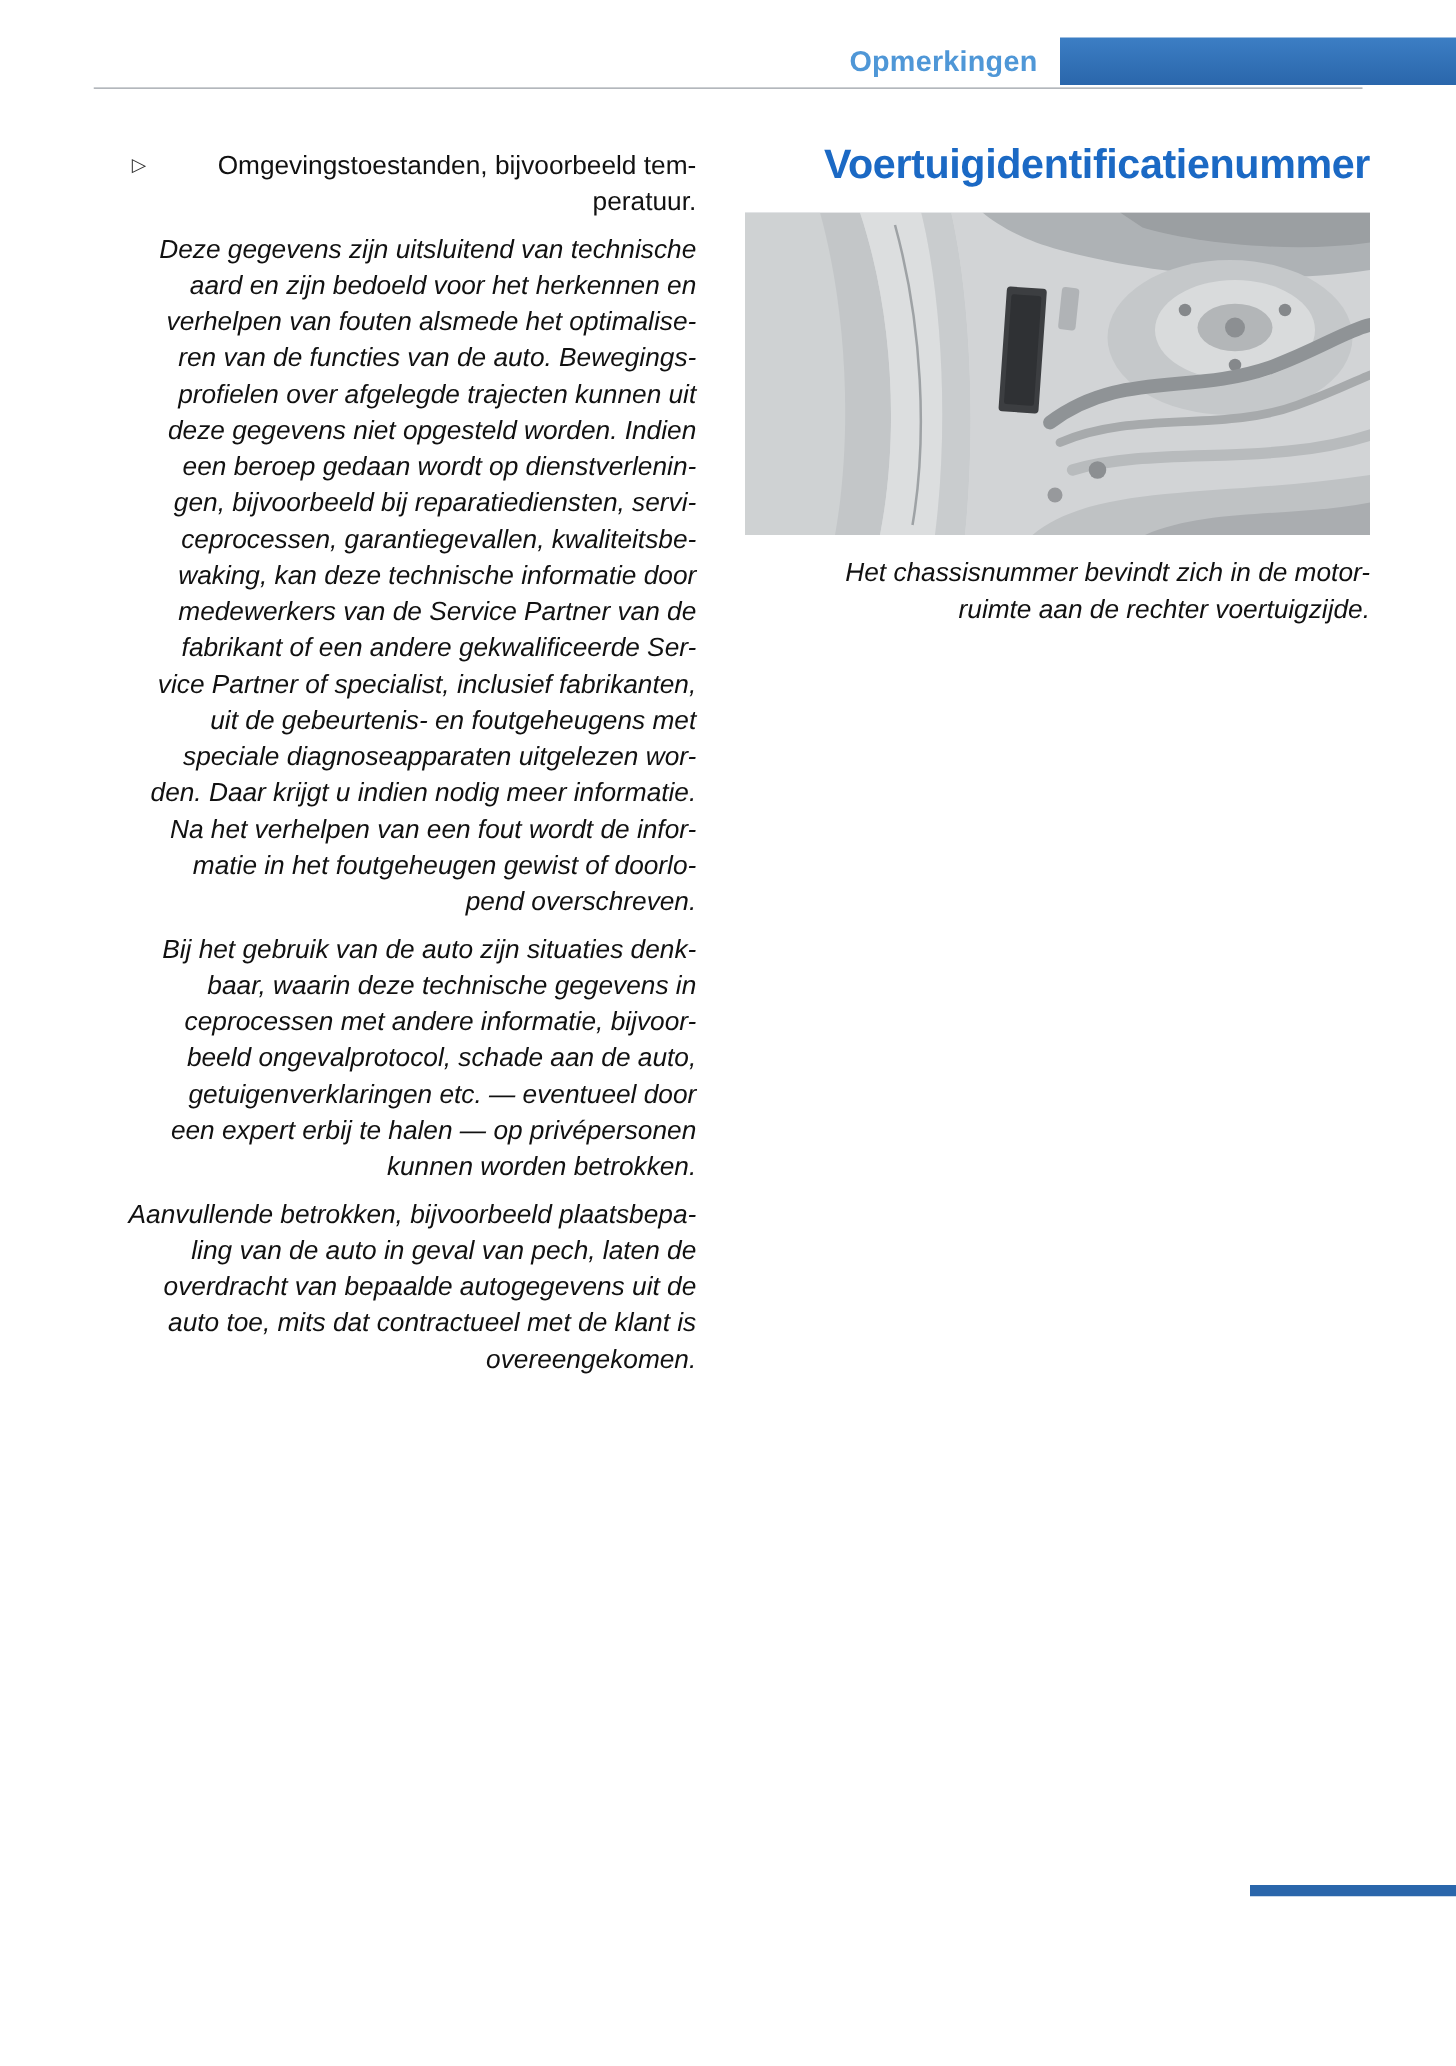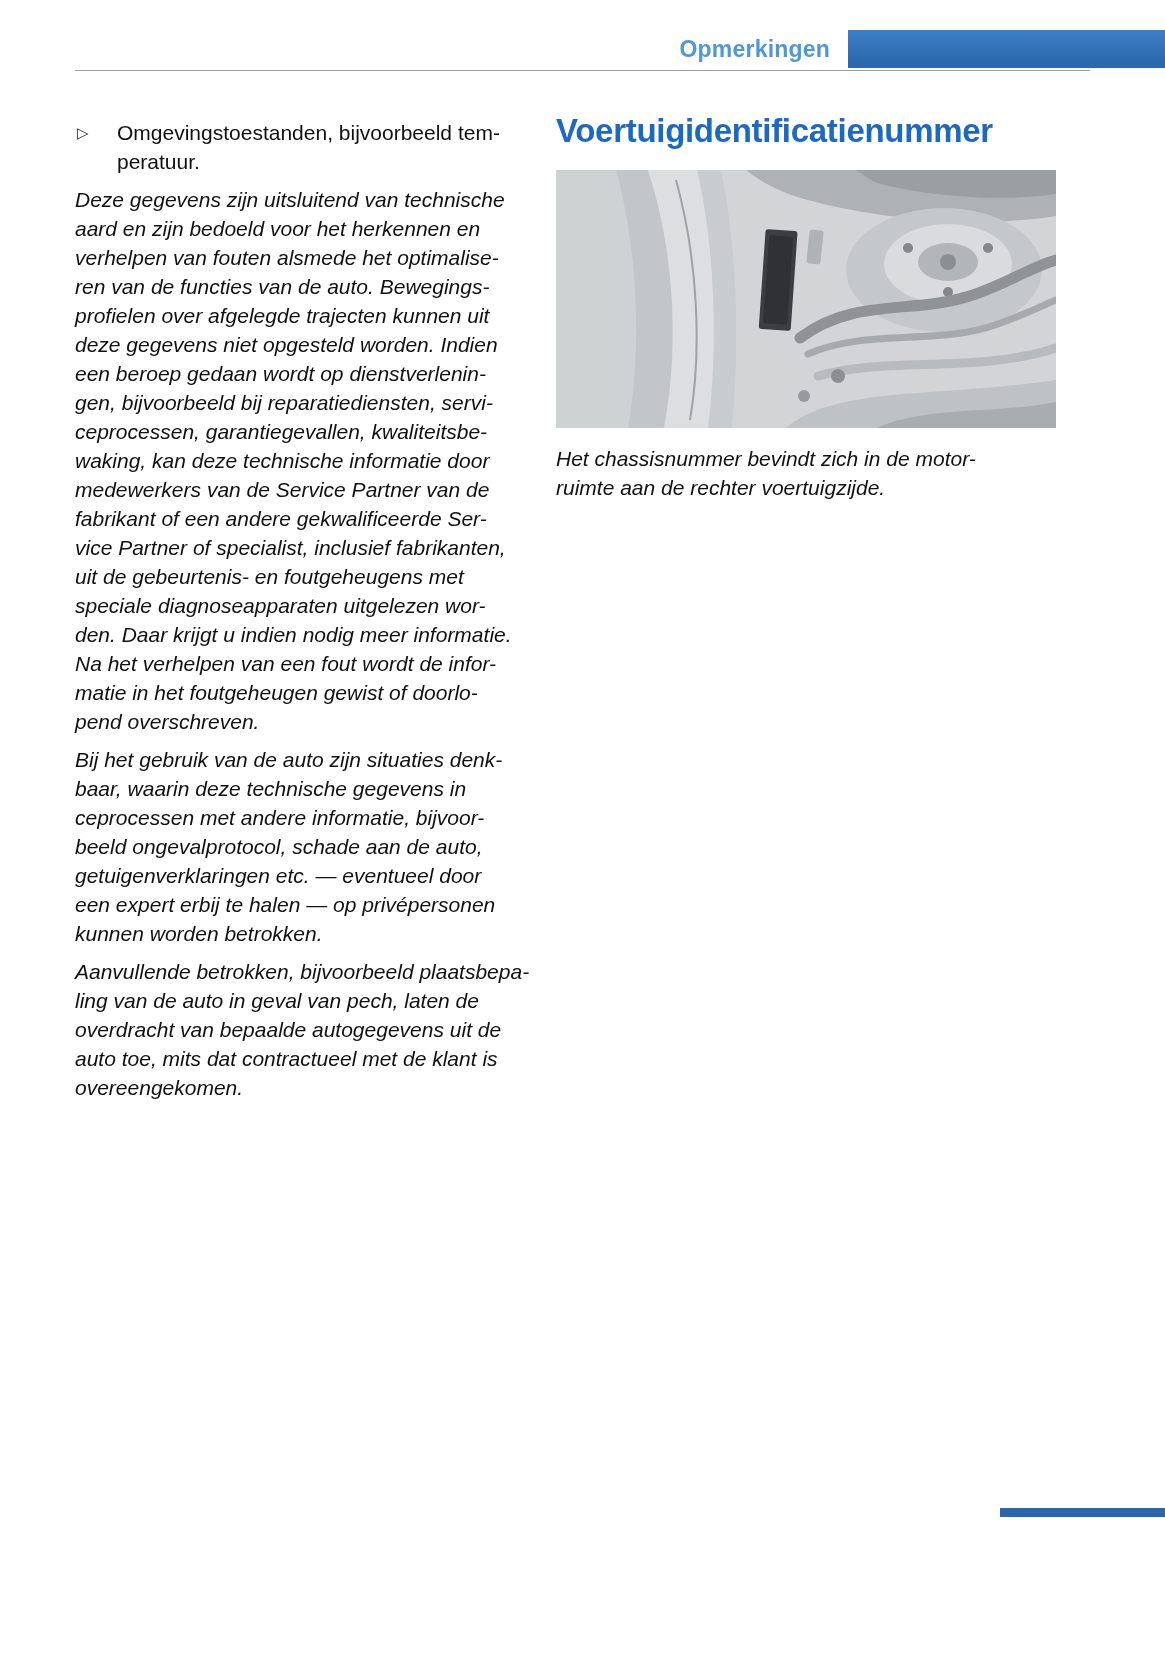--- a/index.html
+++ b/index.html
@@ -8,20 +8,21 @@
     background: #ffffff;
     font-family: "Liberation Sans", sans-serif;
     color: #111;
   }
   .page {
     position: relative;
     width: 1165px;
     height: 1526px;
     background: #ffffff;
     overflow: hidden;
+    text-align: right;
   }
 
   
   .header-title {
     position: absolute;
     top: 36px;
     right: 335px;
     font-size: 23px;
     font-weight: bold;
     color: var(--header-blue, #4f97d7);
@@ -71,21 +72,21 @@
   .body-paragraph {
     margin: 9px 0 0 0;
     white-space: pre-line;
     font-style: italic;
   }
 
   
   .col-right {
     position: absolute;
     top: 112px;
-    left: 556px;
+    left: 596px;
     width: 500px;
   }
   .section-heading {
     margin: 0;
     font-size: 33px;
     line-height: 38px;
     font-weight: bold;
     color: var(--heading-blue, #1b69c4);
     letter-spacing: -0.3px;
   }

